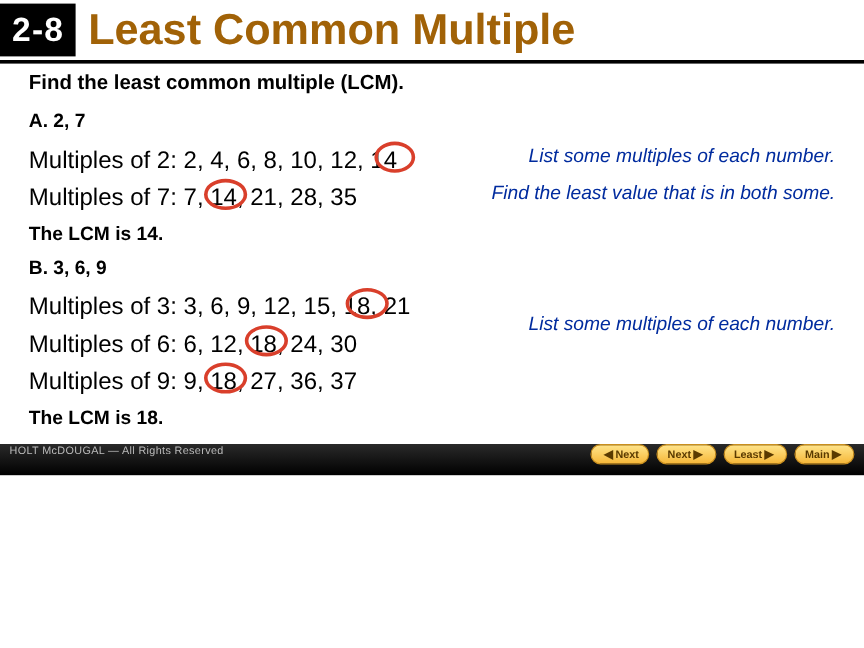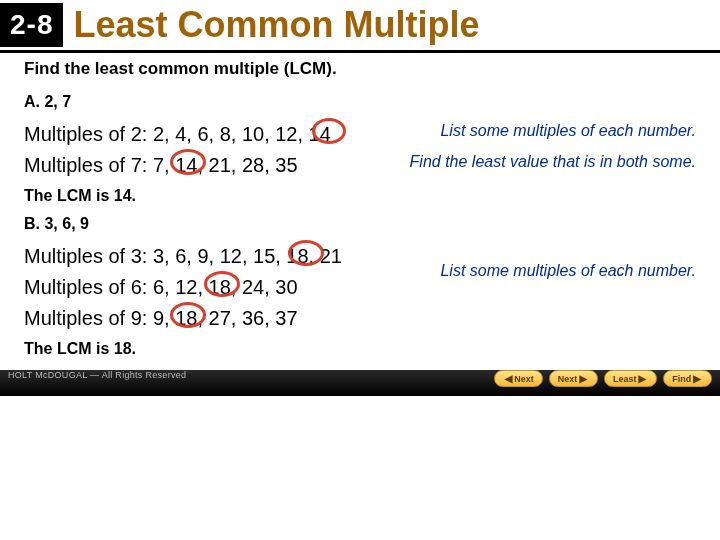--- a/index.html
+++ b/index.html
@@ -89,18 +89,18 @@
       </div>
     <div class="navbtn">
         <span>Next</span>
         <span class="arr">▶</span>
       </div>
     <div class="navbtn">
         <span>Least</span>
         <span class="arr">▶</span>
       </div>
     <div class="navbtn">
-        <span>Find</span>
+        <span>Main</span>
         <span class="arr">▶</span>
       </div>
   </div>
 
 </div>
 
 </body></html>

